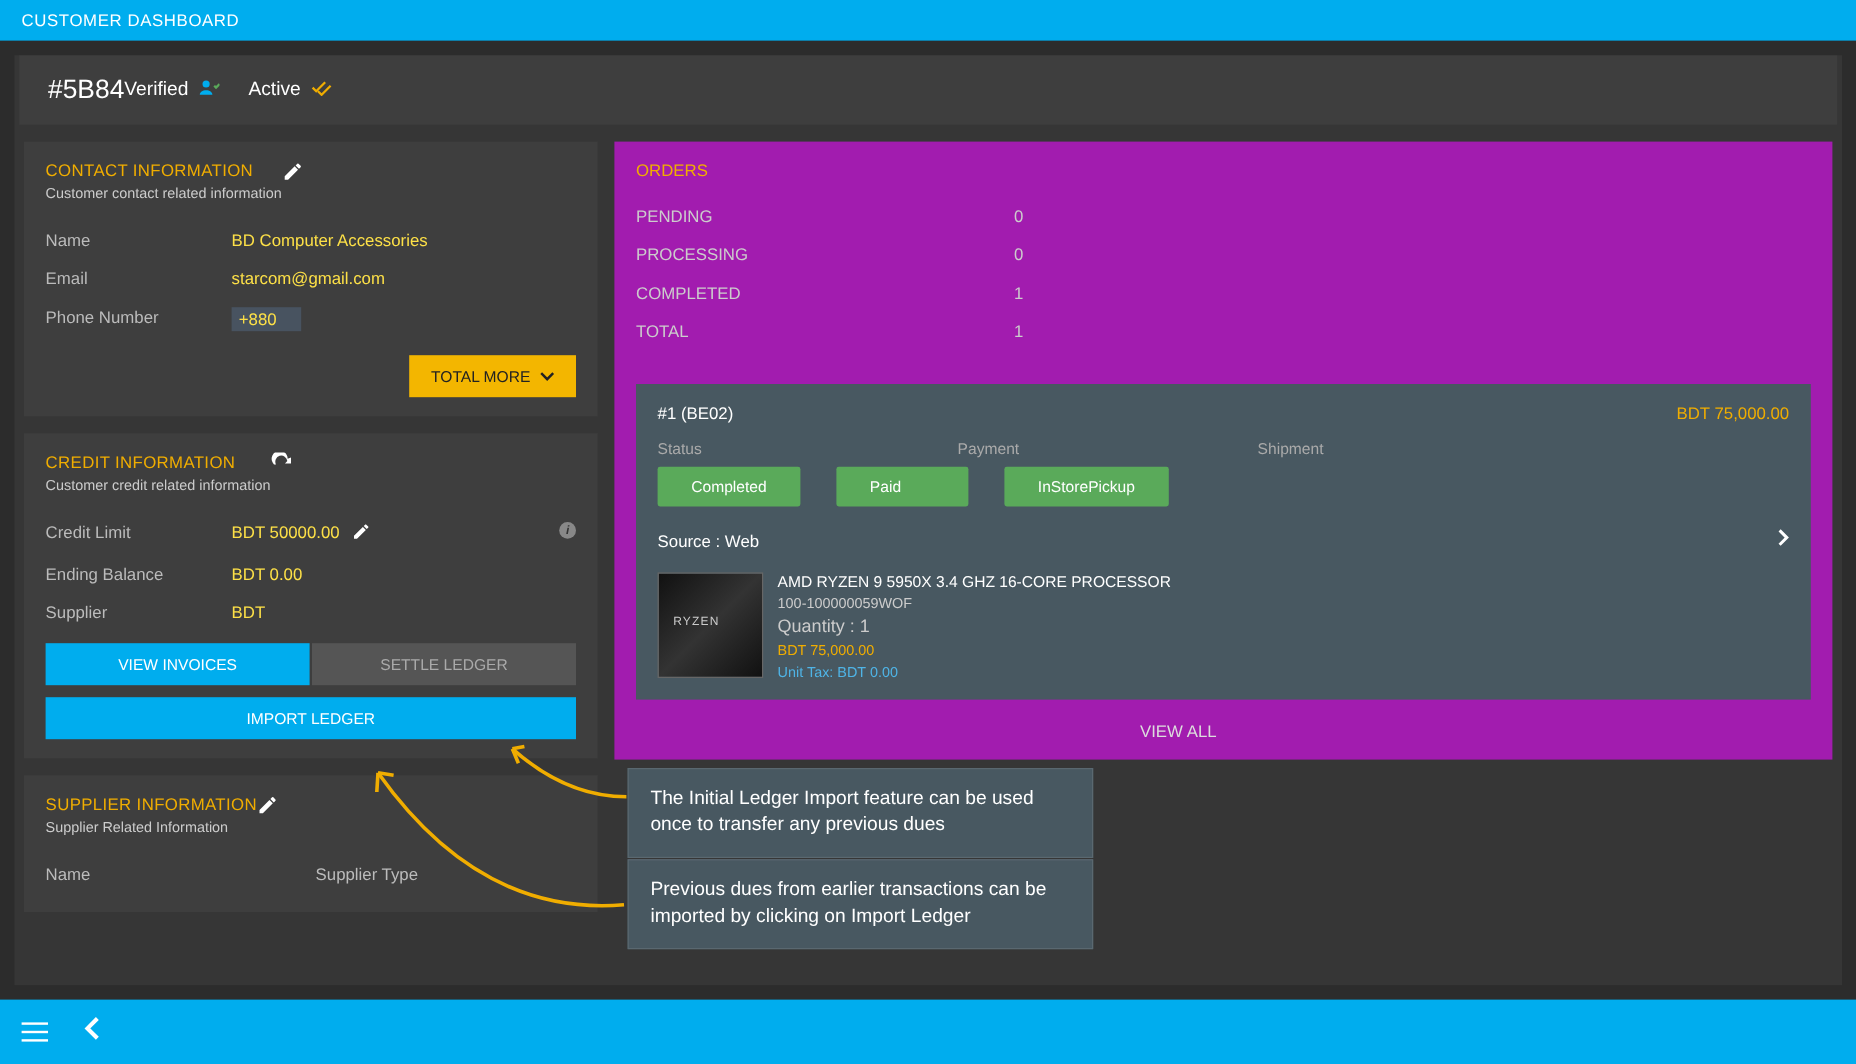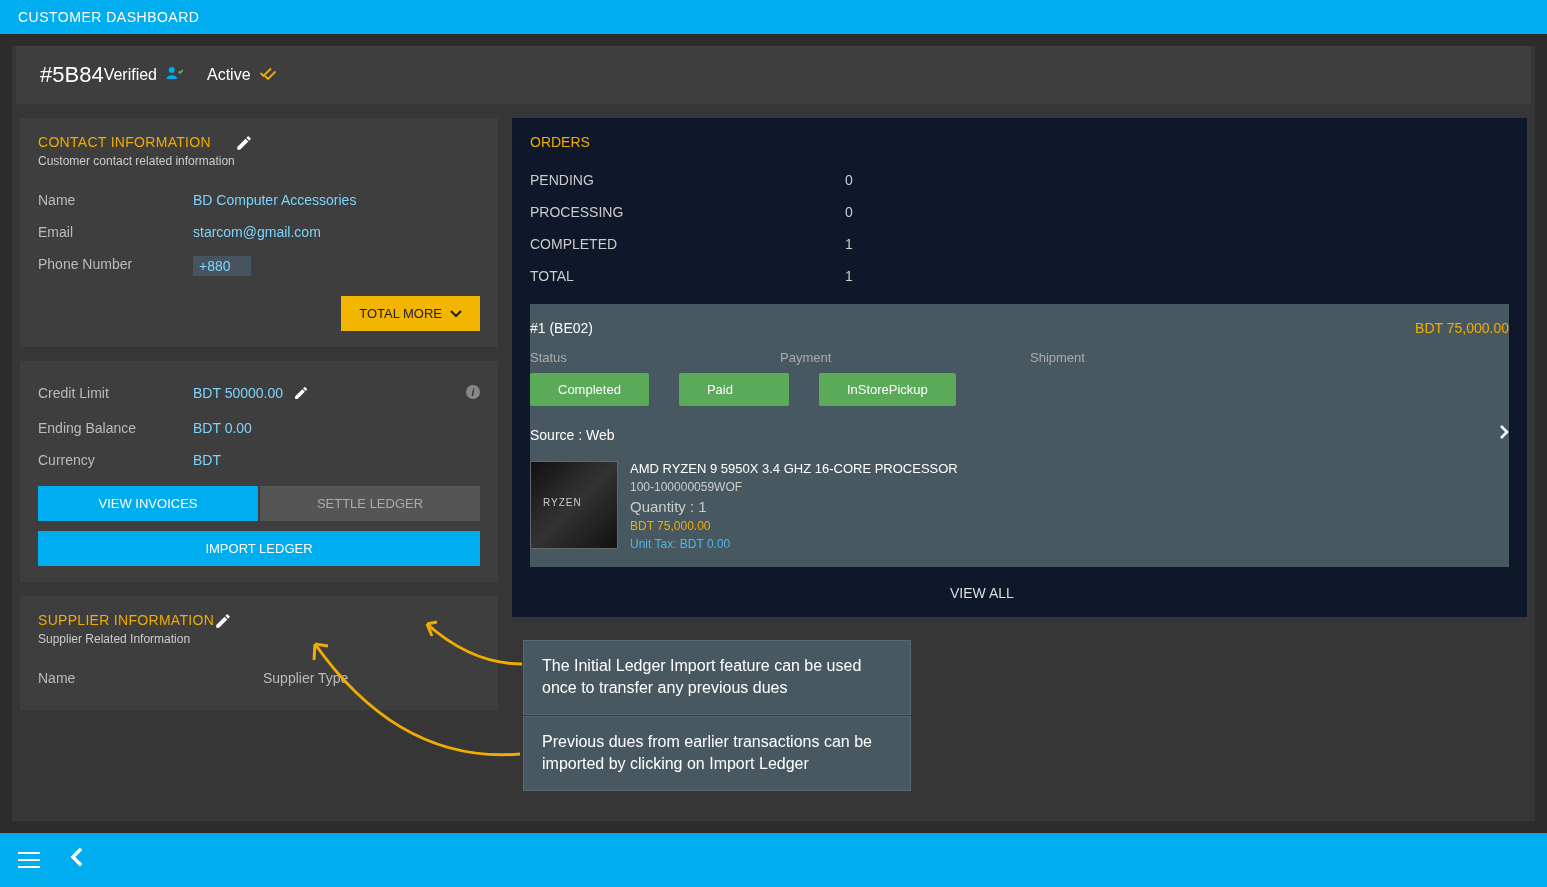--- a/index.html
+++ b/index.html
@@ -19,39 +19,39 @@
 .col-left { width: 478px; display: flex; flex-direction: column; gap: 14px; }
 .col-right { flex: 1; display: flex; flex-direction: column; gap: 14px; }
 
 .card { background: #3e3e3e; padding: 16px 18px; }
 .card-head { display: flex; justify-content: flex-start; align-items: flex-start; margin-bottom: 16px; }
 .card-title { color: #f0ad00; font-size: 14px; font-weight: 500; letter-spacing: 0.3px; }
 .card-sub { color: #ccc; font-size: 12px; margin-top: 4px; }
 
 .kv-row { display: flex; padding: 8px 0; font-size: 14px; }
 .kv-row .k { width: 155px; color: #bbb; }
-.kv-row .v { color: #7dd3fc; }
+.kv-row .v { color: #fde047; }
 
 .btn { border: none; cursor: pointer; font-size: 13px; font-weight: 500; padding: 10px 18px; display: inline-flex; align-items: center; gap: 8px; }
 .btn-yellow { background: #f3b600; color: #222; }
 .btn-blue { background: #00adee; color: #fff; flex: 1; justify-content: center; }
 .btn-gray { background: #555; color: #aaa; flex: 1; justify-content: center; }
 .btn-row { display: flex; gap: 2px; margin-top: 10px; }
 
 .pencil-icon { width: 18px; height: 18px; cursor: pointer; }
 .refresh-icon { width: 20px; height: 20px; cursor: pointer; }
 .info-icon { width: 14px; height: 14px; background: #888; border-radius: 50%; display: inline-flex; align-items: center; justify-content: center; font-size: 10px; color: #333; font-weight: bold; font-style: italic; }
 
-.orders-card { background: #0f172a; padding: 16px 18px; }
+.orders-card { background: #a21caf; padding: 16px 18px; }
 .orders-title { color: #f0ad00; font-size: 14px; font-weight: 500; margin-bottom: 14px; }
 .order-stat-row { display: flex; padding: 8px 0; font-size: 14px; }
 .order-stat-row .label { width: 315px; color: #ccc; }
 .order-stat-row .num { color: #ccc; }
 
-.order-item { background: #485861; margin-top: 12px; padding: 16px 0; }
+.order-item { background: #485861; margin-top: 28px; padding: 16px 18px; }
 .order-item-head { display: flex; justify-content: space-between; margin-bottom: 14px; }
 .order-item-head .oid { color: #fff; font-size: 14px; }
 .order-item-head .price { color: #f0ad00; font-size: 14px; }
 .status-labels { display: flex; gap: 140px; margin-bottom: 8px; font-size: 13px; color: #aaa; }
 .status-labels .sl { width: 110px; }
 .status-badges { display: flex; gap: 30px; margin-bottom: 18px; }
 .badge-green { background: #5aaa5a; color: #fff; padding: 9px 28px; font-size: 13px; border-radius: 2px; min-width:110px; text-align:left; }
 .source-row { display: flex; justify-content: space-between; align-items: center; margin-bottom: 16px; }
 .source-row .src { color: #fff; font-size: 14px; font-weight: 500; }
 .chev { color: #fff; font-size: 18px; cursor: pointer; }
@@ -145,37 +145,48 @@
               <span>
                 <svg width="12" height="8" viewBox="0 0 12 8">
                     <path d="M1 1l5 5 5-5" stroke="#222" stroke-width="2" fill="none"></path>
                   </svg>
               </span>
             </button>
           </div>
         </div>
 
         <div class="card">
+          <div class="card-head">
+            <div>
+              <div class="card-title">CREDIT INFORMATION</div>
+              <div class="card-sub">Customer credit related information</div>
+            </div>
+            <span style="color:#fff;">
+              <svg class="refresh-icon" viewBox="0 0 24 24">
+                  <path d="M17.65 6.35A8 8 0 104 12h2a6 6 0 1111.3-3.3L15 11h6V5l-3.35 1.35z"></path>
+                </svg>
+            </span>
+          </div>
           <div class="kv-row">
             <span class="k">Credit Limit</span>
             <span class="v">BDT 50000.00</span>
             <span style="color:#fff;margin-left:10px;">
               <svg width="16" height="16" viewBox="0 0 24 24">
                   <path d="M3 17.25V21h3.75L17.81 9.94l-3.75-3.75L3 17.25zM20.71 7.04a1 1 0 000-1.41l-2.34-2.34a1 1 0 00-1.41 0l-1.83 1.83 3.75 3.75 1.83-1.83z"></path>
                 </svg>
             </span>
             <span style="flex:1;"></span>
             <span class="info-icon">i</span>
           </div>
           <div class="kv-row">
               <span class="k">Ending Balance</span>
               <span class="v">BDT 0.00</span>
             </div>
           <div class="kv-row">
-              <span class="k">Currency</span>
+              <span class="k">Supplier</span>
               <span class="v">BDT</span>
             </div>
           <div class="btn-row">
             <button class="btn btn-blue">VIEW INVOICES</button>
             <button class="btn btn-gray">SETTLE LEDGER</button>
           </div>
           <div class="btn-row">
             <button class="btn btn-blue">IMPORT LEDGER</button>
           </div>
         </div>

